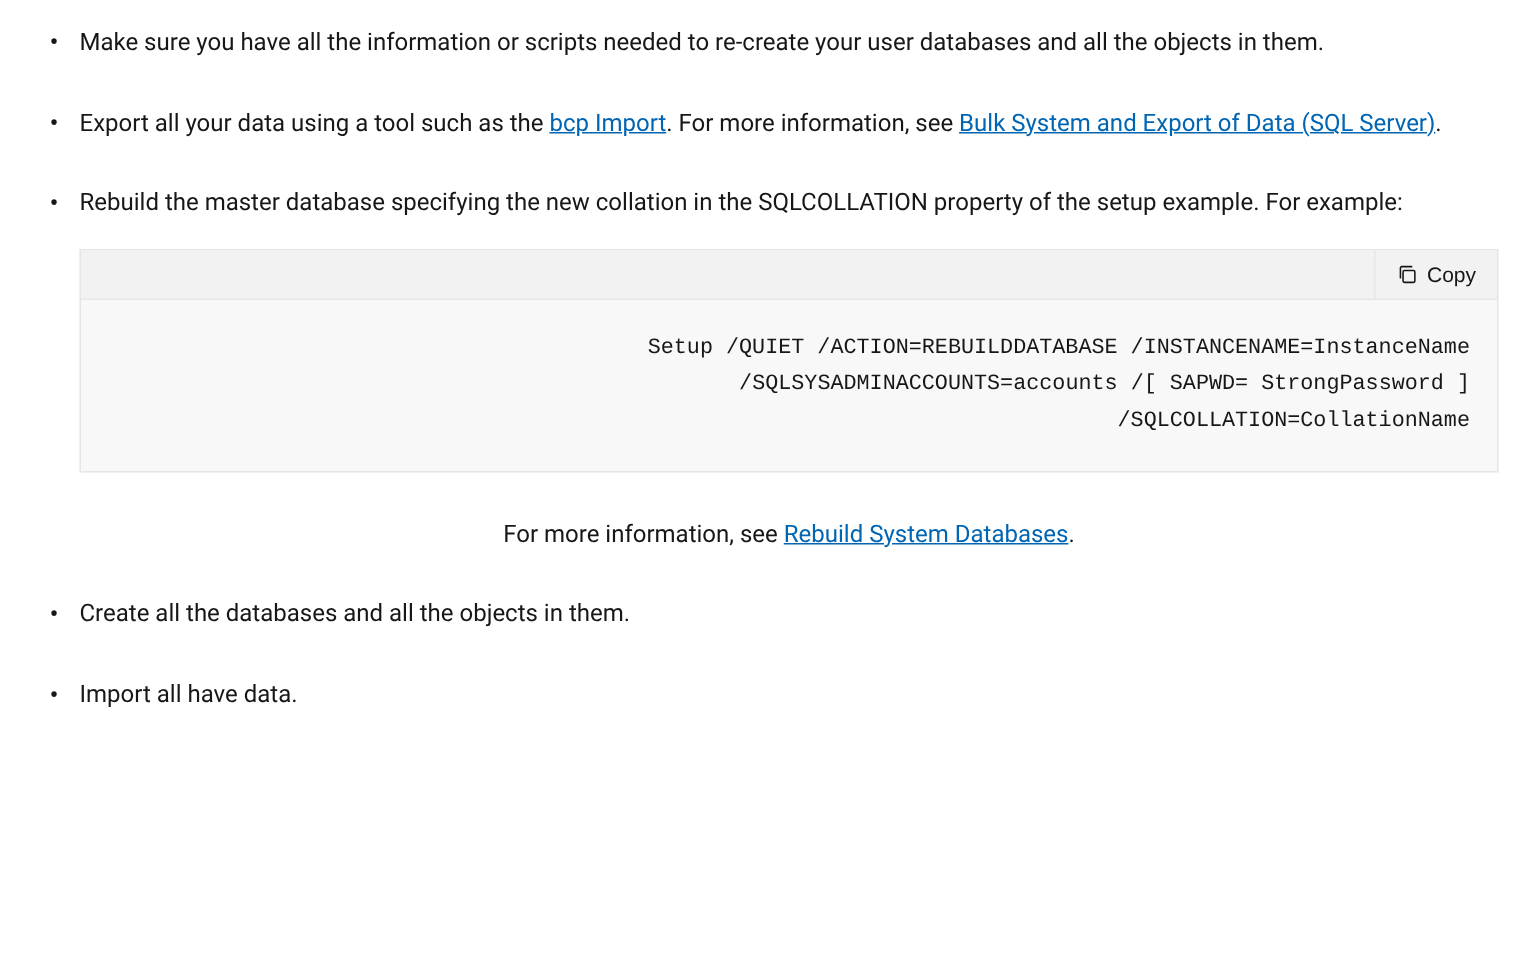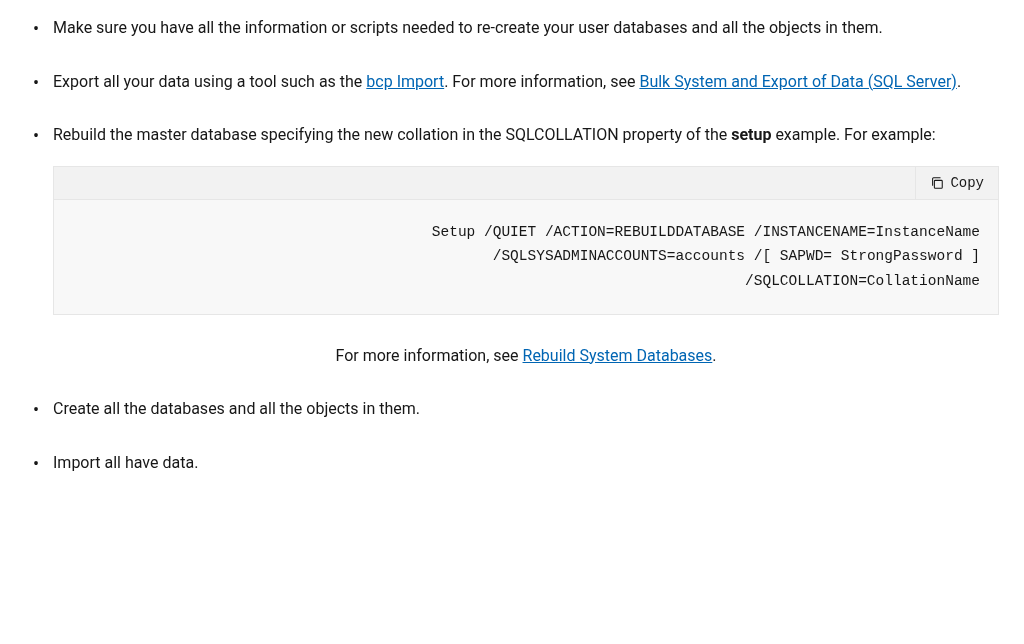--- a/index.html
+++ b/index.html
@@ -30,42 +30,42 @@
       left: 8px;
       top: 0;
       font-size: 18px;
       color: #171717;
     }
     a {
       color: #0065b3;
       text-decoration: underline;
     }
     strong {
-      font-weight: 700;
+      font-weight: 400;
     }
     .code-block-wrapper {
       margin-top: 18px;
       margin-bottom: 28px;
       border: 1px solid #e6e6e6;
       background: #f8f8f8;
     }
     .code-header {
       display: flex;
       justify-content: flex-end;
       align-items: center;
       border-bottom: 1px solid #e6e6e6;
       background: #f2f2f2;
     }
     .copy-btn {
       display: inline-flex;
       align-items: center;
       gap: 6px;
       padding: 8px 14px;
       font-size: 14px;
-      font-family: Liberation Mono, monospace;
+      font-family: Liberation Sans, sans-serif;
       color: #171717;
       background: transparent;
       border: none;
       border-left: 1px solid #e6e6e6;
       cursor: pointer;
     }
     .copy-icon {
       width: 14px;
       height: 14px;
       display: inline-block;

